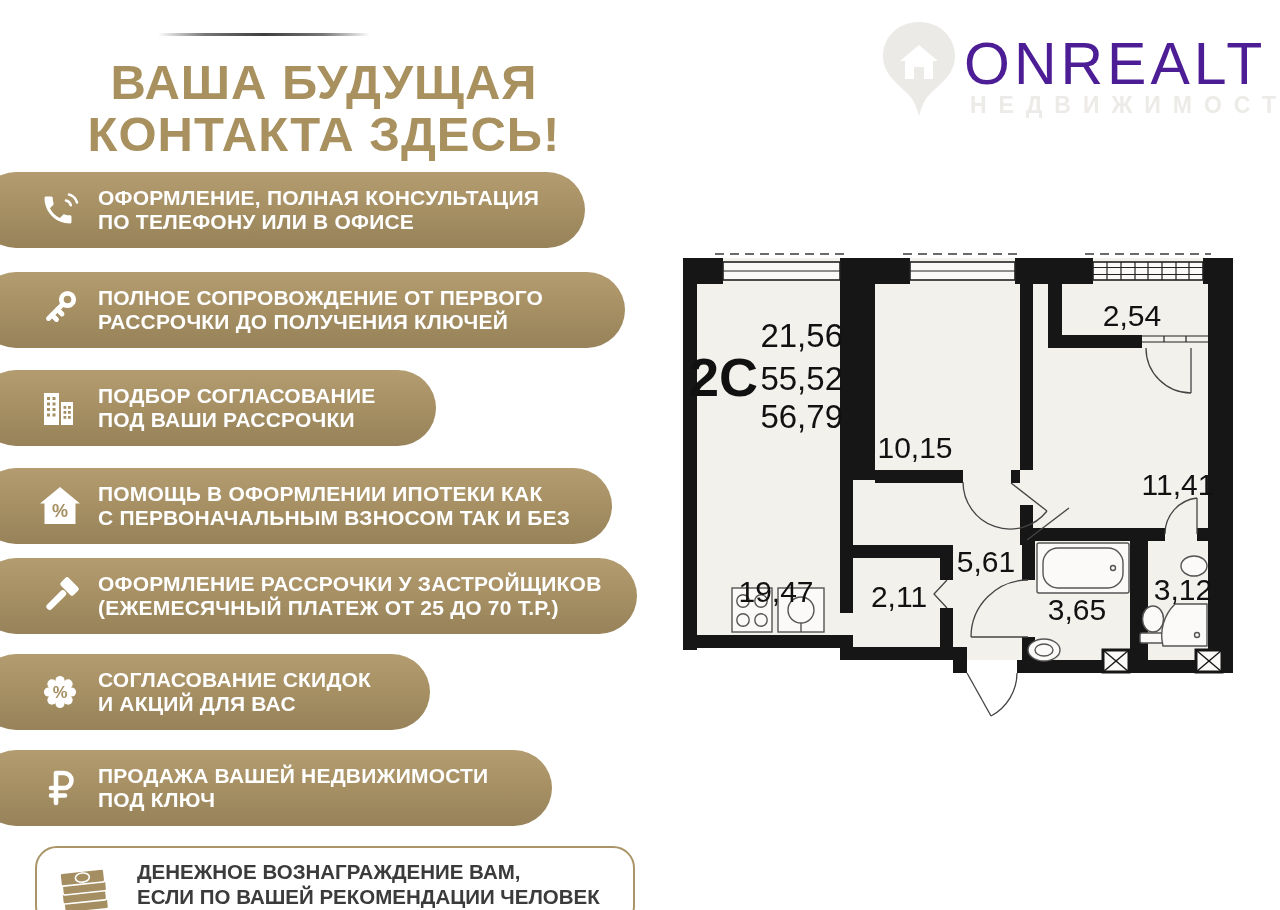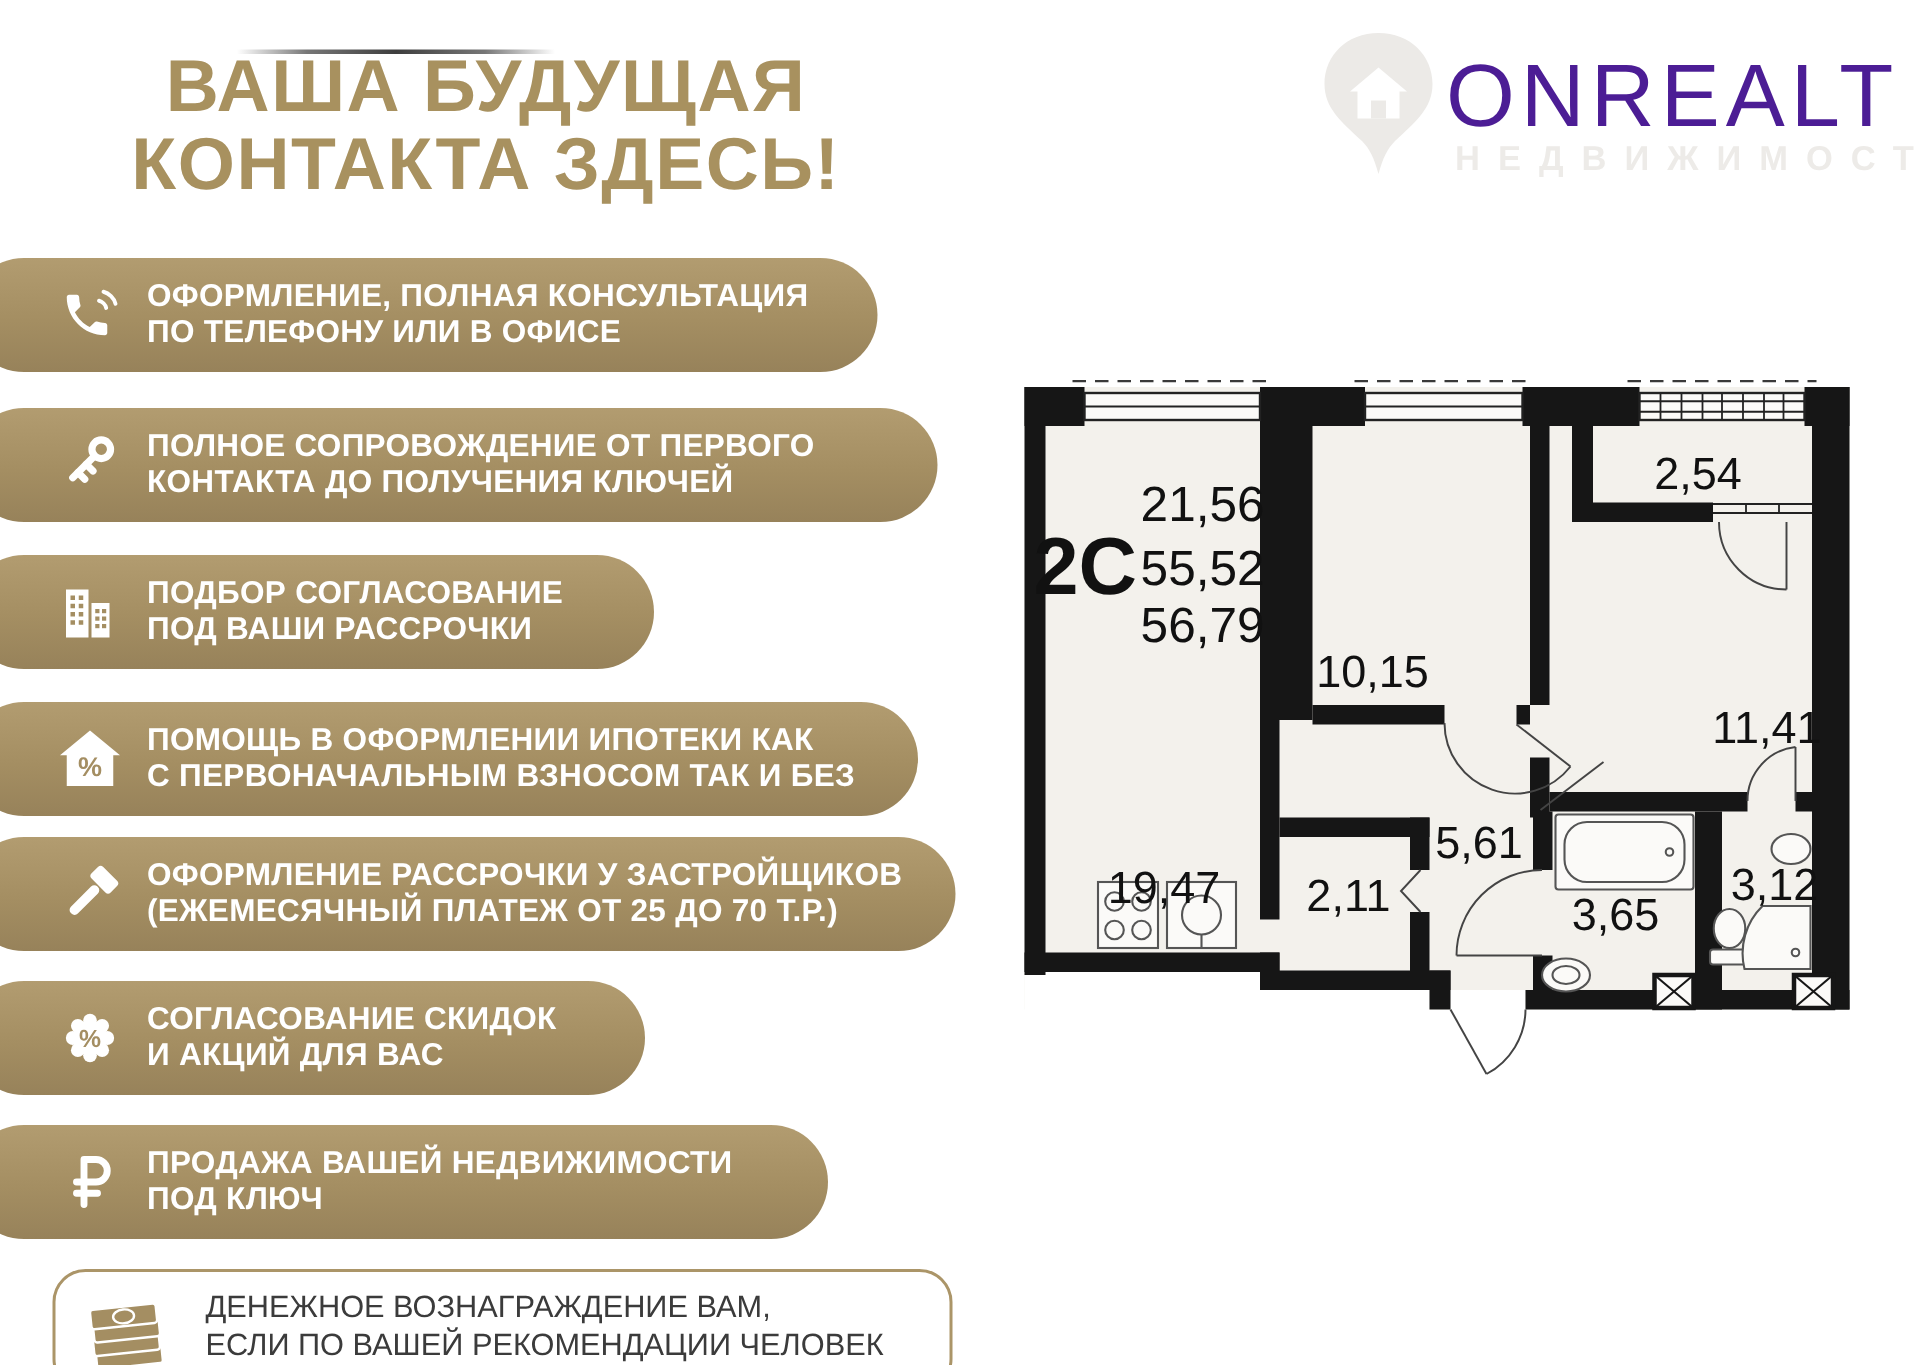--- a/index.html
+++ b/index.html
@@ -1,32 +1,32 @@
 <!DOCTYPE html>
 <html><head>
 <meta charset="utf-8">
 <style>
   html,body{margin:0;padding:0;background:#fff;}
   .page{position:relative;width:1280px;height:910px;background:#fff;overflow:hidden;
         font-family:"Liberation Sans",sans-serif;}
   
   .deco-line{position:absolute;top:33px;left:158px;width:212px;height:3px;
     background:linear-gradient(90deg,rgba(90,90,90,0),#777 22%,#3e3e3e 50%,#777 78%,rgba(90,90,90,0));}
-  .title{position:absolute;top:32px;left:0;width:648px;text-align:center;
+  .title{position:absolute;top:56px;left:0;width:648px;text-align:center;
     color:#a8915f;font-size:49px;line-height:52px;font-weight:bold;letter-spacing:1px;}
   
   .banner{position:absolute;left:-22px;height:76px;border-radius:38px;
     background:linear-gradient(180deg,#b29c70 0%,#a48e62 55%,#97825a 100%);
     display:flex;align-items:center;}
   .banner .ic{flex:none;width:52px;margin-left:56px;display:flex;align-items:center;justify-content:center;}
   .banner .tx{margin-left:12px;color:#fff;font-weight:bold;font-size:21px;line-height:24.5px;letter-spacing:.2px;}
   
   .reward{position:absolute;left:35px;top:846px;width:600px;height:82px;background:#fff;
     border:2.5px solid #ab9568;border-radius:22px;box-sizing:border-box;}
-  .reward .tx{margin:11px 0 0 100px;color:#3b3b3b;font-weight:normal;font-size:20.5px;line-height:25px;}
+  .reward .tx{margin:11px 0 0 100px;color:#3b3b3b;font-weight:bold;font-size:20.5px;line-height:25px;}
   .reward .ic{position:absolute;left:16px;top:12px;}
   
   .logo-text{position:absolute;left:964px;top:30px;font-size:59px;font-weight:normal;
     letter-spacing:4px;color:#4c1d95;white-space:nowrap;}
   .logo-sub{position:absolute;left:970px;top:92px;font-size:23px;font-weight:bold;
     letter-spacing:12px;color:#edebe8;white-space:nowrap;}
   .logo-pin{position:absolute;left:880px;top:20px;}
   
   .plan{position:absolute;left:675px;top:250px;}
   .plan text{font-family:"Liberation Sans",sans-serif;fill:#111;}
@@ -73,21 +73,21 @@
         <g stroke="#fff" stroke-width="4.8" fill="none" stroke-linecap="round">
           <circle cx="31.5" cy="13.5" r="6.2"></circle>
           <path d="M27 18 L12.5 32.5"></path>
           <path d="M16 29 l4.5 4.5"></path>
           <path d="M21.5 23.5 l4.5 4.5"></path>
         </g>
       </svg>
     </span>
     <div class="tx">
       <div>ПОЛНОЕ СОПРОВОЖДЕНИЕ ОТ ПЕРВОГО</div>
-      <div>КОНТАКТА ДО ПОЛУЧЕНИЯ КЛЮЧЕЙ</div>
+      <div>РАССРОЧКИ ДО ПОЛУЧЕНИЯ КЛЮЧЕЙ</div>
     </div>
   </div>
 
   <div class="banner" style="top:370px;width:458px;">
     <span class="ic">
       <svg width="48" height="48" viewBox="0 0 48 48">
         <rect x="8" y="9" width="15" height="32" fill="#fff"></rect>
         <rect x="25" y="18" width="12" height="23" fill="#fff"></rect>
         <g fill="#a48e62">
           <rect x="11" y="13" width="3" height="3"></rect>

